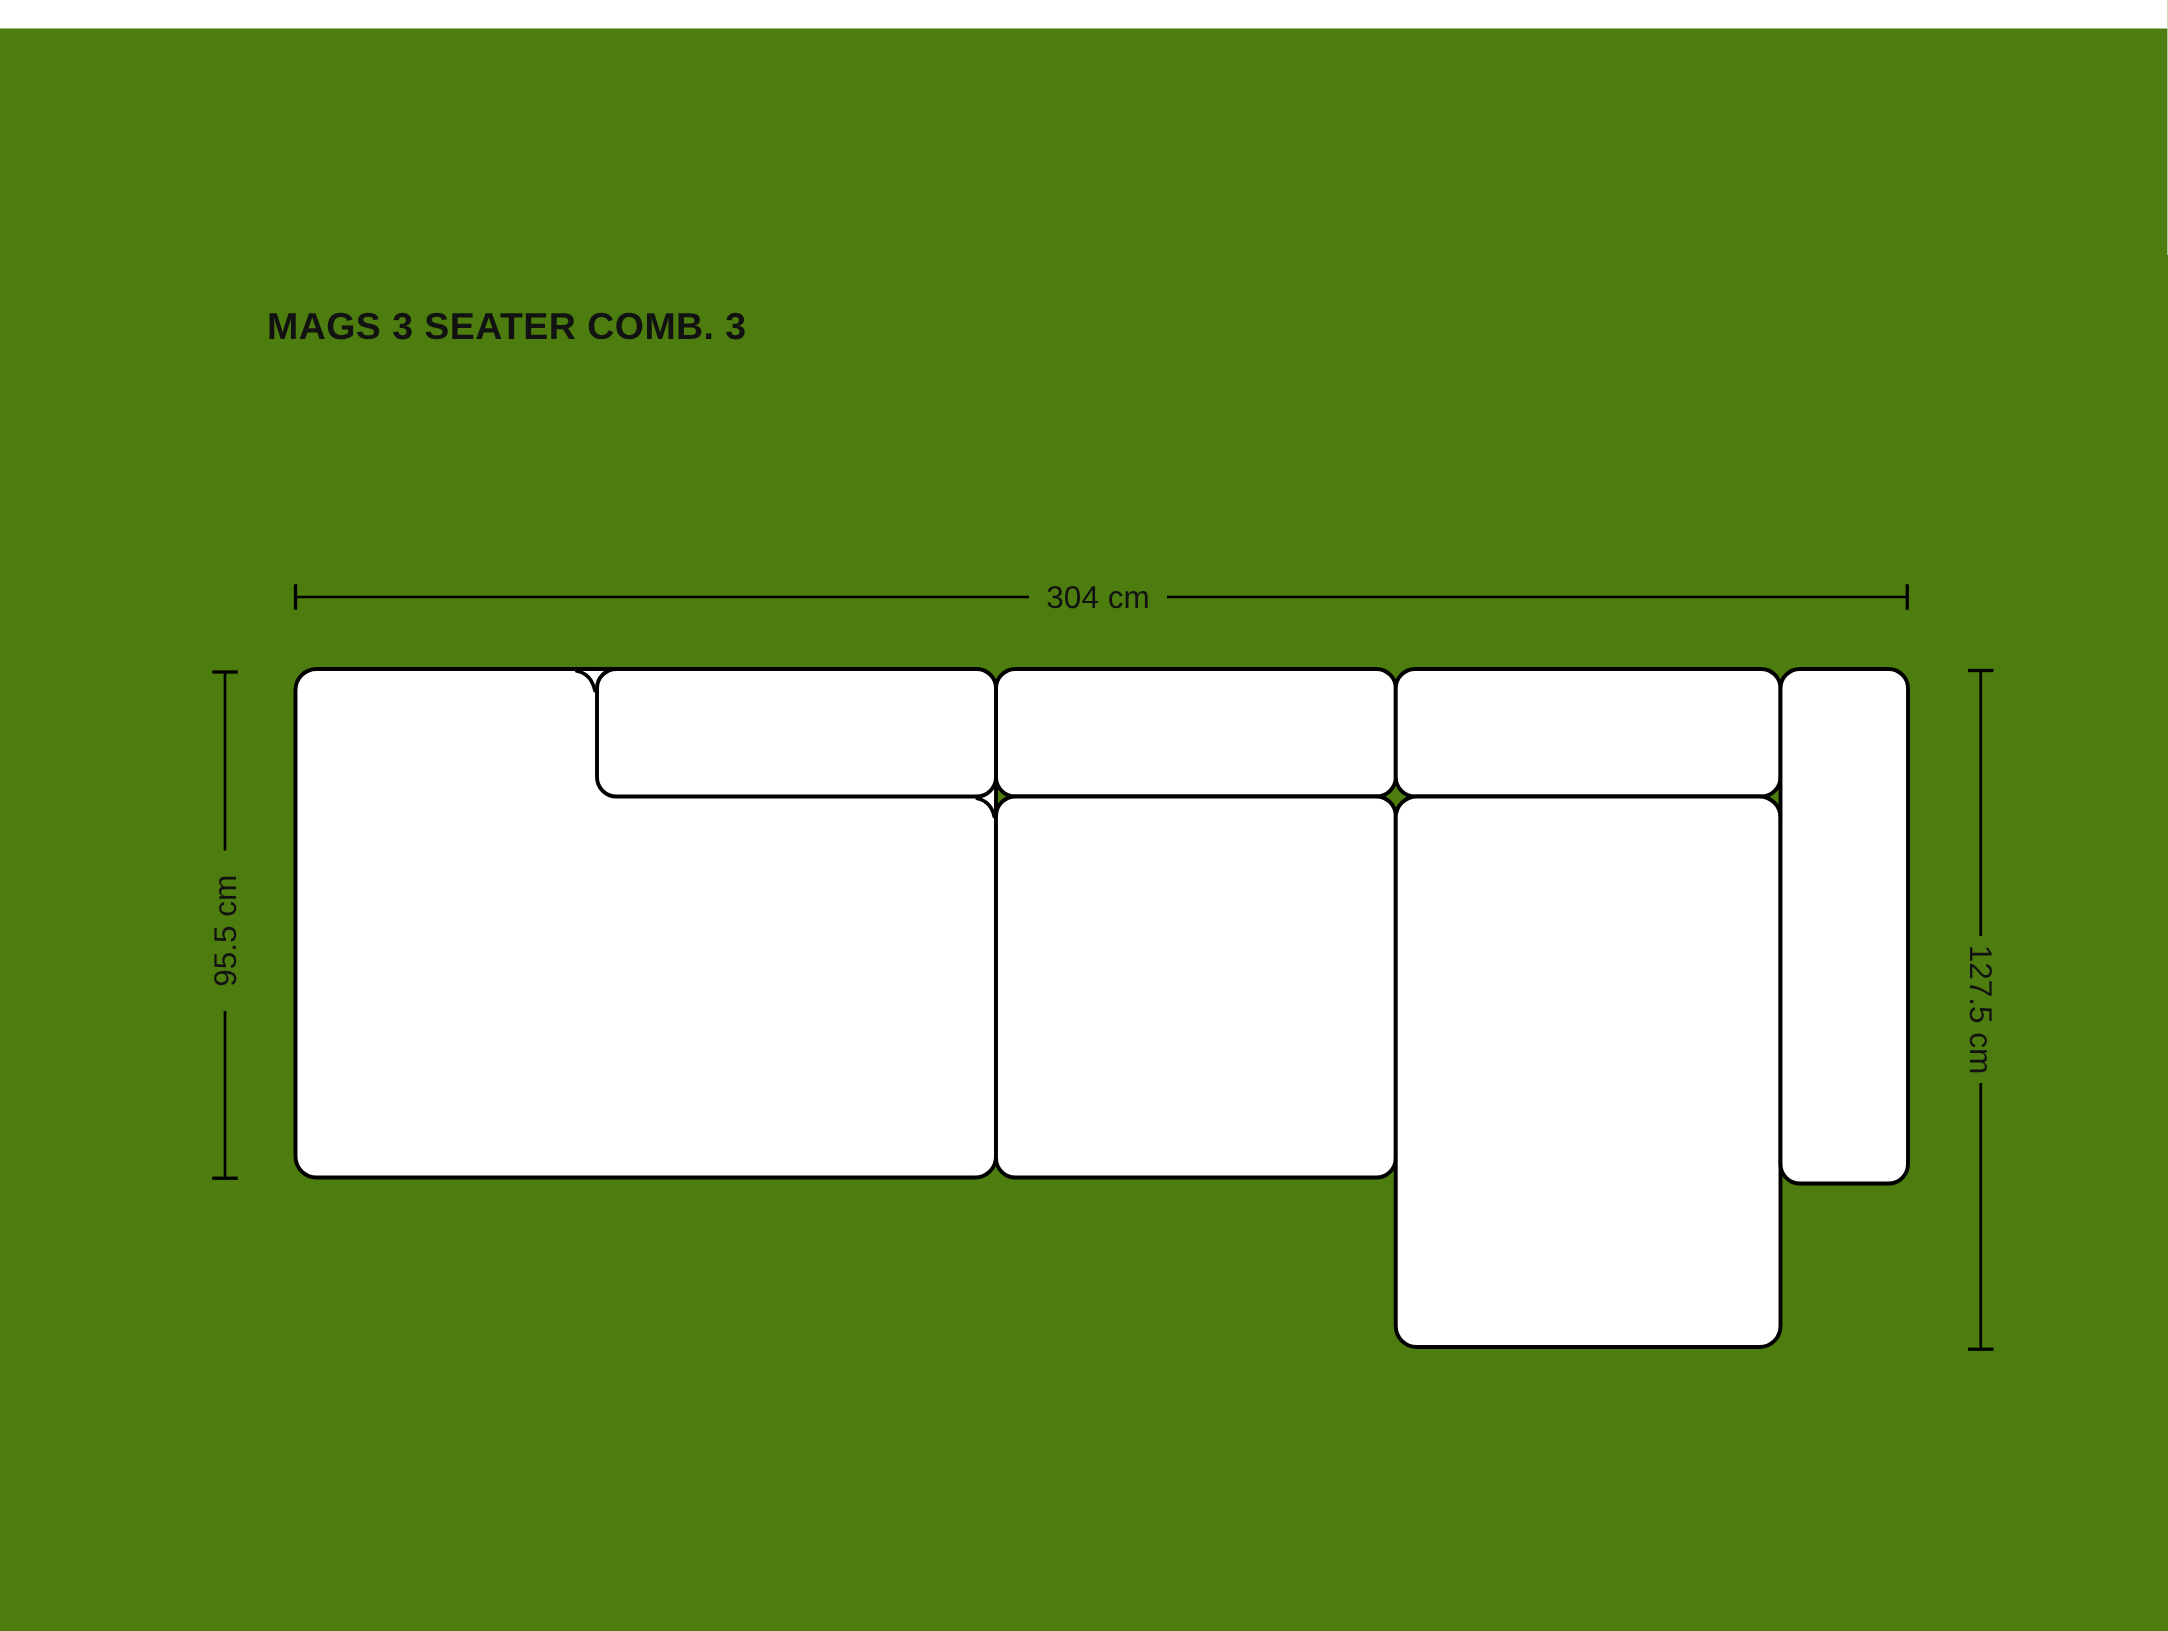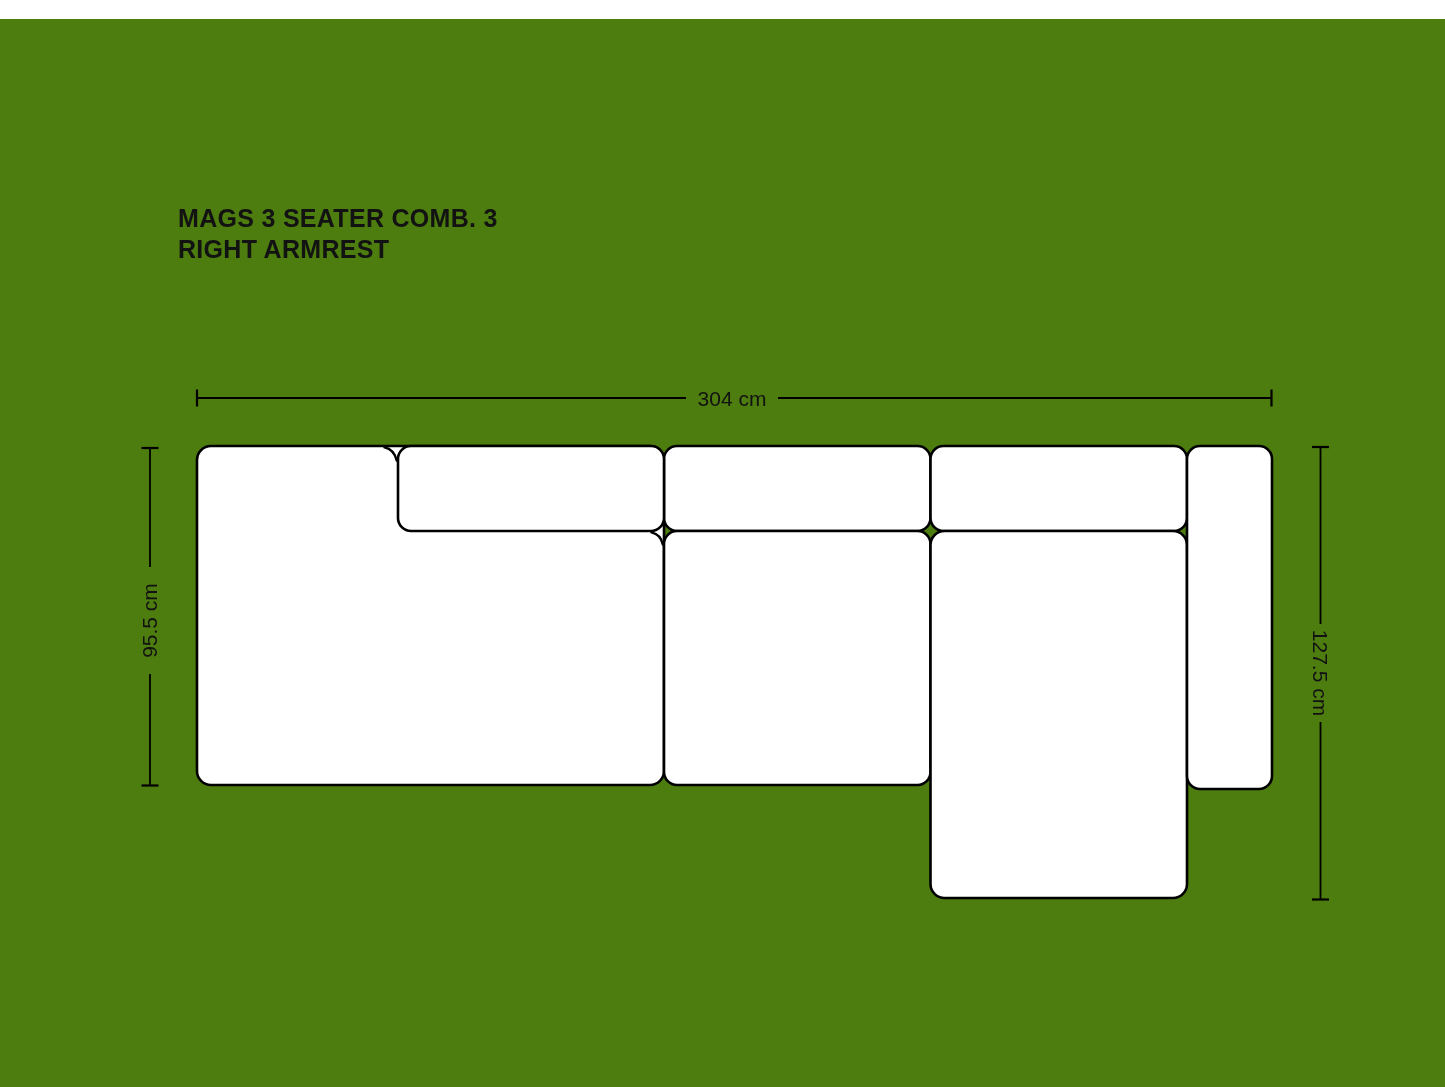--- a/index.html
+++ b/index.html
@@ -62,21 +62,20 @@
     fill: #121212;
   }
 </style>
 </head>
 <body>
 
 <div class="canvas">
 
   <div class="title-block">
     <div>MAGS 3 SEATER COMB. 3</div>
-    <div>RIGHT ARMREST</div>
   </div>
 
   <svg class="drawing" viewBox="0 0 1445 1087" xmlns="http://www.w3.org/2000/svg">
 
     <g>
       <rect class="module" x="197" y="427" width="467" height="339" rx="14"></rect>
       <rect class="module" x="664" y="427" width="266.5" height="85" rx="13"></rect>
       <rect class="module" x="664" y="512" width="266.5" height="254" rx="13"></rect>
       <rect class="module" x="930.5" y="427" width="256.5" height="85" rx="13"></rect>
       <rect class="module" x="930.5" y="512" width="256.5" height="367" rx="14"></rect>

